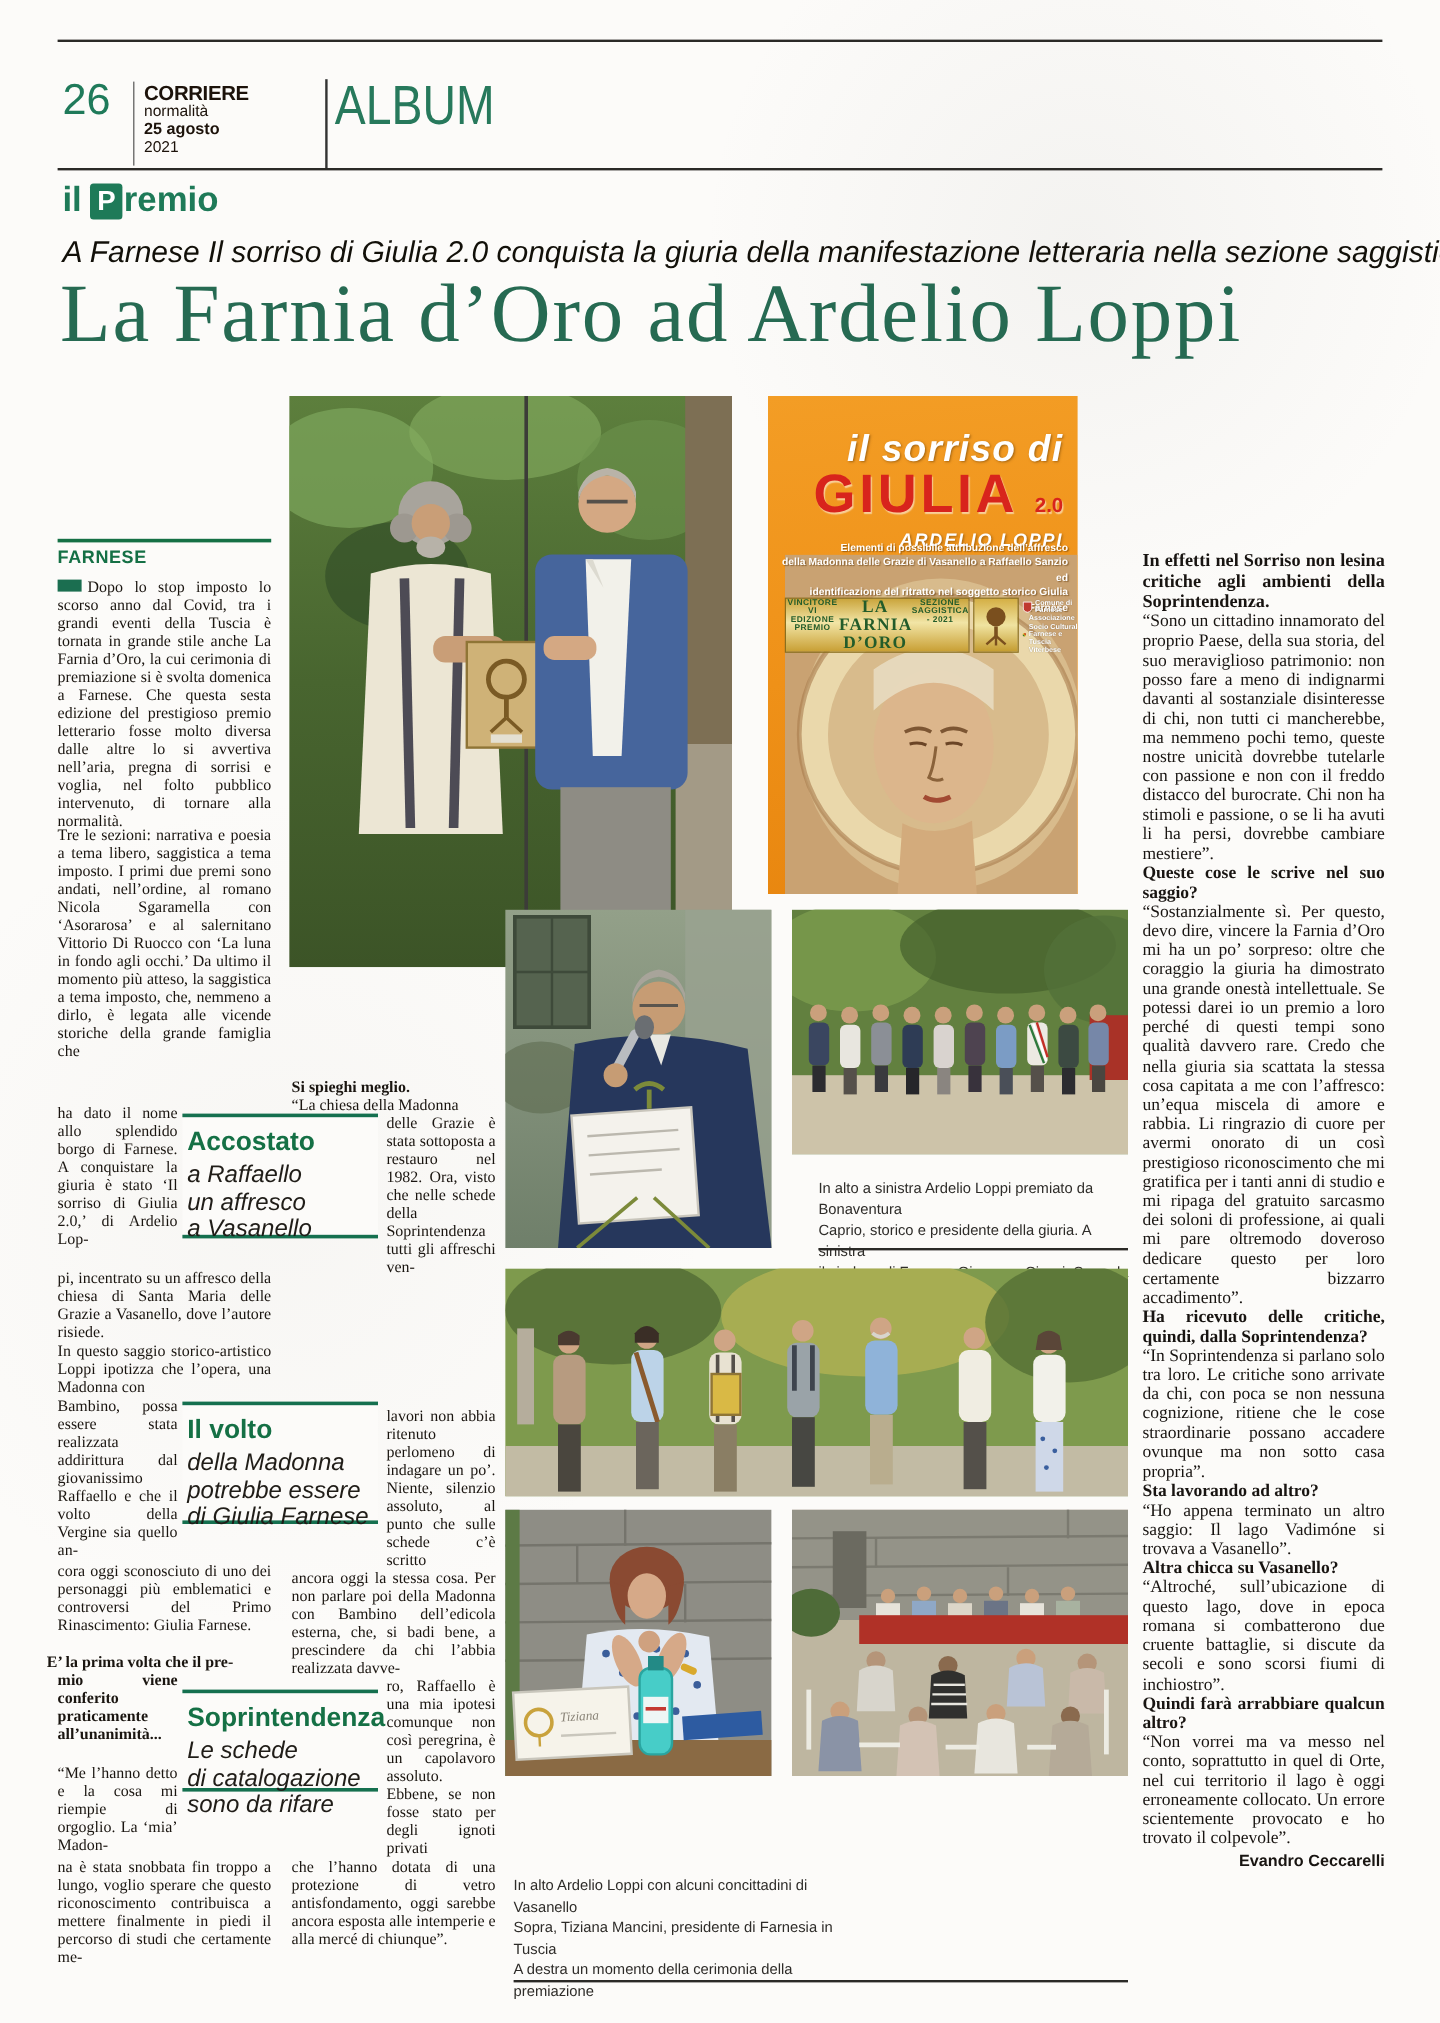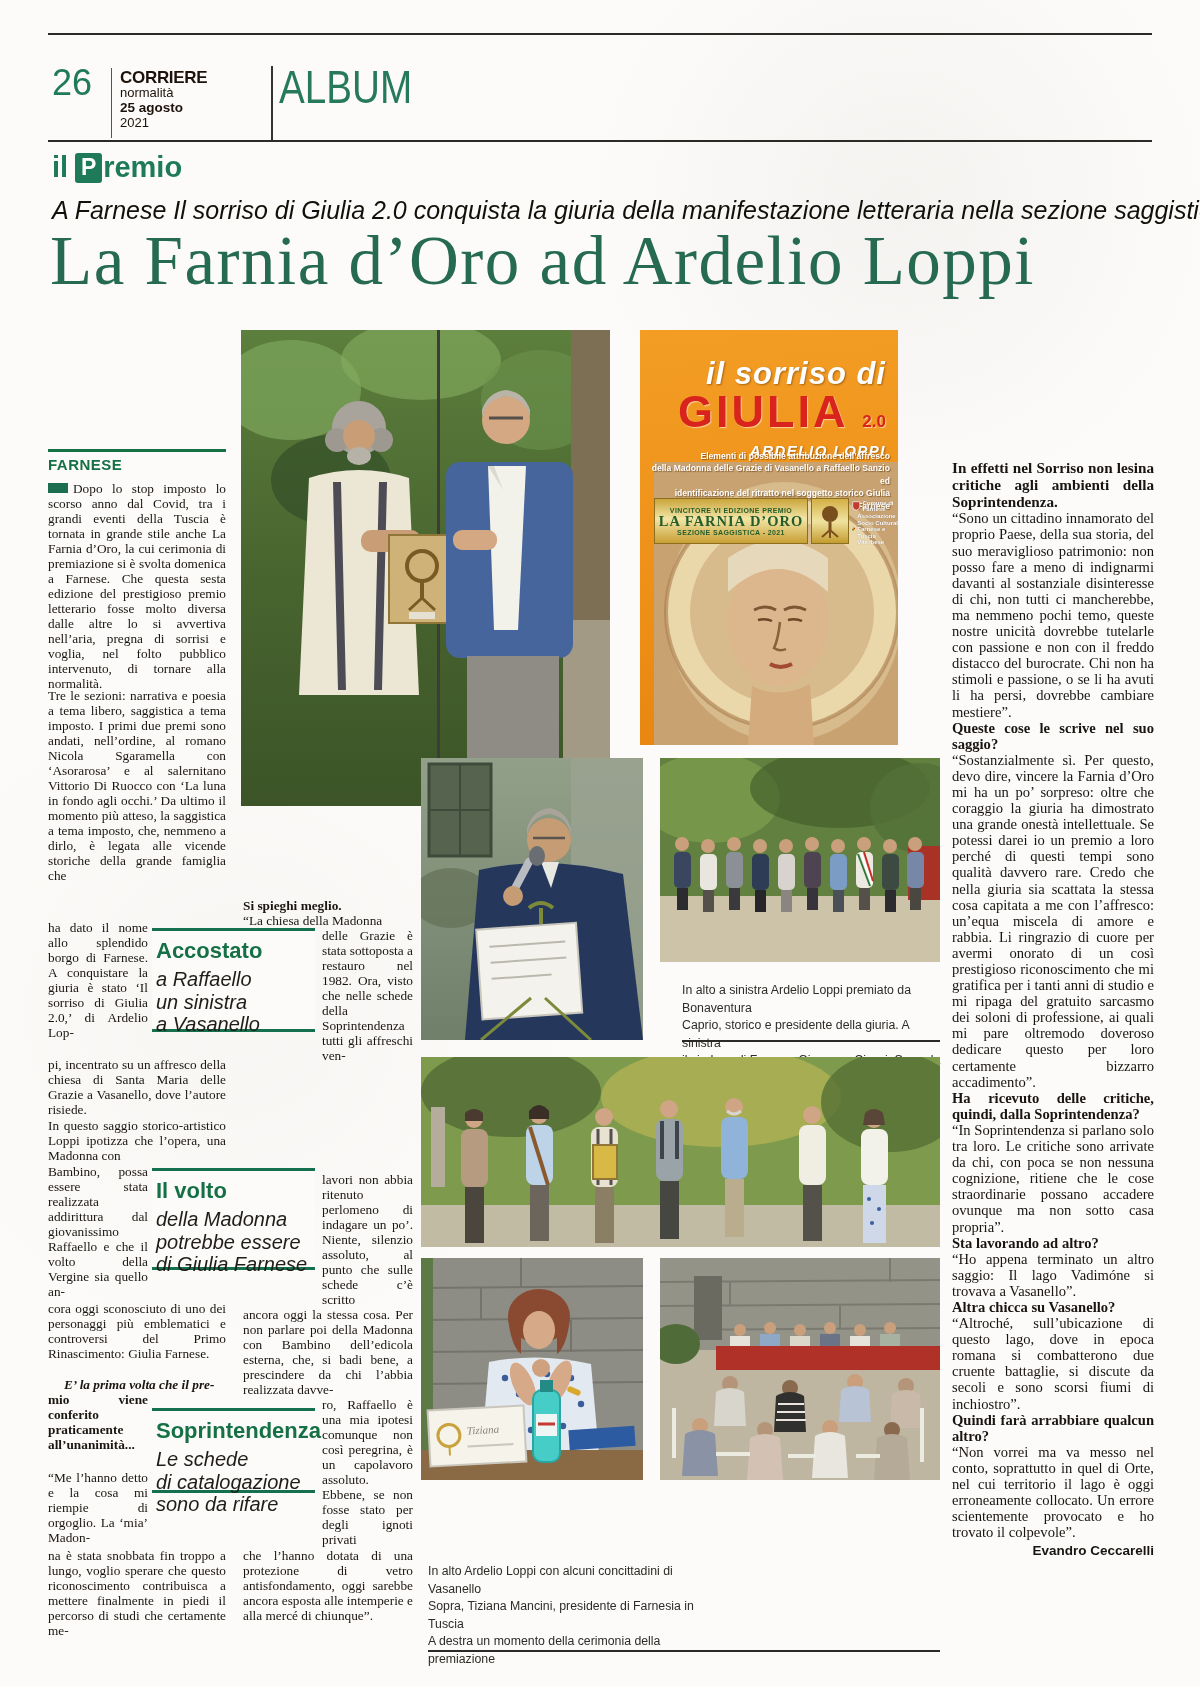--- a/index.html
+++ b/index.html
@@ -53,21 +53,21 @@
   .pt2{color:#d8241c;font-weight:800;font-size:45px;letter-spacing:3px;line-height:40px;
        text-shadow:1px 1px 1px rgba(255,255,255,.55);}
   .pt2 .ver{font-size:17px;letter-spacing:0;}
   .pt3{color:#fff;font-style:italic;font-weight:800;font-size:15px;letter-spacing:1.5px;
        text-shadow:1px 1px 2px rgba(90,50,0,.5);}
   .pdesc{position:absolute;right:8px;top:120px;text-align:right;font-family:"Liberation Sans",sans-serif;
        font-size:8.6px;line-height:12.4px;color:#fff;text-shadow:1px 1px 1px rgba(90,50,0,.6);font-weight:600;}
   .banner-row{position:absolute;left:14px;top:168px;display:flex;gap:3px;align-items:stretch;}
   .gbanner{width:152px;height:44px;background:linear-gradient(180deg,#caa53c,#f2e5a6 45%,#c89f34);
        border:1px solid #8a6f1f;text-align:center;font-family:"Liberation Serif",serif;color:#235c2a;
-       display:flex;flex-direction:column;justify-content:center;}
+       display:flex;justify-content:center;}
   .gb1,.gb3{font-size:7px;font-weight:700;letter-spacing:.4px;font-family:"Liberation Sans",sans-serif;}
   .gb2{font-size:14.5px;font-weight:700;letter-spacing:1px;line-height:15px;}
   .gemblem{width:36px;height:44px;background:linear-gradient(180deg,#d4af45,#f0e3a0 50%,#c49c30);
        border:1px solid #8a6f1f;display:flex;align-items:center;justify-content:center;}
   .plogos{width:50px;display:flex;flex-direction:column;justify-content:space-between;padding:1px 0;}
   .plogo{display:flex;align-items:center;gap:2px;font-family:"Liberation Sans",sans-serif;
        font-size:6px;line-height:6.5px;color:#fff;font-weight:700;text-shadow:0 0 1px rgba(0,0,0,.4);}
   .fresco{position:absolute;left:14px;top:132px;width:244px;height:283px;overflow:hidden;}
   svg{display:block;}
 </style>
@@ -226,37 +226,37 @@
   <div class="abs locrule" style="left:48px;top:449px;width:178px;height:3px;"></div>
   <div class="abs loclabel" style="left:48px;top:456px;">FARNESE</div>
 
   <div class="abs bt" style="left:48px;top:481px;width:178px;"><span class="lead-bullet"></span><span>Dopo lo stop imposto lo scorso anno dal Covid, tra i grandi eventi della Tuscia è tornata in grande stile anche La Farnia d’Oro, la cui cerimonia di premiazione si è svolta domenica a Farnese. Che questa sesta edizione del prestigioso premio letterario fosse molto diversa dalle altre lo si avvertiva nell’aria, pregna di sorrisi e voglia, nel folto pubblico intervenuto, di tornare alla normalità.</span></div>
   <div class="abs bt" style="left:48px;top:688px;width:178px;">Tre le sezioni: narrativa e poesia a tema libero, saggistica a tema imposto. I primi due premi sono andati, nell’ordine, al romano Nicola Sgaramella con ‘Asorarosa’ e al salernitano Vittorio Di Ruocco con ‘La luna in fondo agli occhi.’ Da ultimo il momento più atteso, la saggistica a tema imposto, che, nemmeno a dirlo, è legata alle vicende storiche della grande famiglia che</div>
   <div class="abs bt" style="left:48px;top:920px;width:100px;">ha dato il nome allo splendido borgo di Farnese. A conquistare la giuria è stato ‘Il sorriso di Giulia 2.0,’ di Ardelio Lop-</div>
   <div class="abs bt" style="left:48px;top:1057px;width:178px;">pi, incentrato su un affresco della chiesa di Santa Maria delle Grazie a Vasanello, dove l’autore risiede.</div>
   <div class="abs bt" style="left:48px;top:1118px;width:178px;">In questo saggio storico-artistico Loppi ipotizza che l’opera, una Madonna con</div>
   <div class="abs bt" style="left:48px;top:1164px;width:100px;">Bambino, possa essere stata realizzata addirittura dal giovanissimo Raffaello e che il volto della Vergine sia quello an-</div>
   <div class="abs bt" style="left:48px;top:1301px;width:178px;">cora oggi sconosciuto di uno dei personaggi più emblematici e controversi del Primo Rinascimento: Giulia Farnese.</div>
-  <div class="abs bt b" style="left:64px;top:1377px;width:178px;font-style:italic;">E’ la prima volta che il pre-</div>
+  <div class="abs bt b" style="left:39px;top:1377px;width:178px;">E’ la prima volta che il pre-</div>
   <div class="abs bt b" style="left:48px;top:1392px;width:100px;">mio viene conferito praticamente all’unanimità...</div>
   <div class="abs bt" style="left:48px;top:1470px;width:100px;">“Me l’hanno detto e la cosa mi riempie di orgoglio. La ‘mia’ Madon-</div>
   <div class="abs bt" style="left:48px;top:1548px;width:178px;">na è stata snobbata fin troppo a lungo, voglio sperare che questo riconoscimento contribuisca a mettere finalmente in piedi il percorso di studi che certamente me-</div>
 
   <div class="abs bt b" style="left:243px;top:898px;width:170px;">Si spieghi meglio.</div>
   <div class="abs bt" style="left:243px;top:913px;width:170px;">“La chiesa della Madonna</div>
   <div class="abs bt" style="left:322px;top:928px;width:91px;">delle Grazie è stata sottoposta a restauro nel 1982. Ora, visto che nelle schede della Soprintendenza tutti gli affreschi ven-</div>
   <div class="abs bt" style="left:322px;top:1172px;width:91px;">lavori non abbia ritenuto perlomeno di indagare un po’. Niente, silenzio assoluto, al punto che sulle schede c’è scritto</div>
   <div class="abs bt" style="left:243px;top:1307px;width:170px;">ancora oggi la stessa cosa. Per non parlare poi della Madonna con Bambino dell’edicola esterna, che, si badi bene, a prescindere da chi l’abbia realizzata davve-</div>
   <div class="abs bt" style="left:322px;top:1397px;width:91px;">ro, Raffaello è una mia ipotesi comunque non così peregrina, è un capolavoro assoluto. Ebbene, se non fosse stato per degli ignoti privati</div>
   <div class="abs bt" style="left:243px;top:1548px;width:170px;">che l’hanno dotata di una protezione di vetro antisfondamento, oggi sarebbe ancora esposta alle intemperie e alla mercé di chiunque”.</div>
 
   <div class="abs pq" style="left:152px;top:928px;width:163px;height:104px;">
     <div class="pqt">Accostato</div>
     <div class="pql">a Raffaello</div>
-    <div class="pql">un sinistra</div>
+    <div class="pql">un affresco</div>
     <div class="pql">a Vasanello</div>
   </div>
   <div class="abs pq" style="left:152px;top:1168px;width:163px;height:102px;">
     <div class="pqt">Il volto</div>
     <div class="pql">della Madonna</div>
     <div class="pql">potrebbe essere</div>
     <div class="pql">di Giulia Farnese</div>
   </div>
   <div class="abs pq" style="left:152px;top:1408px;width:163px;height:85px;">
     <div class="pqt">Soprintendenza</div>

